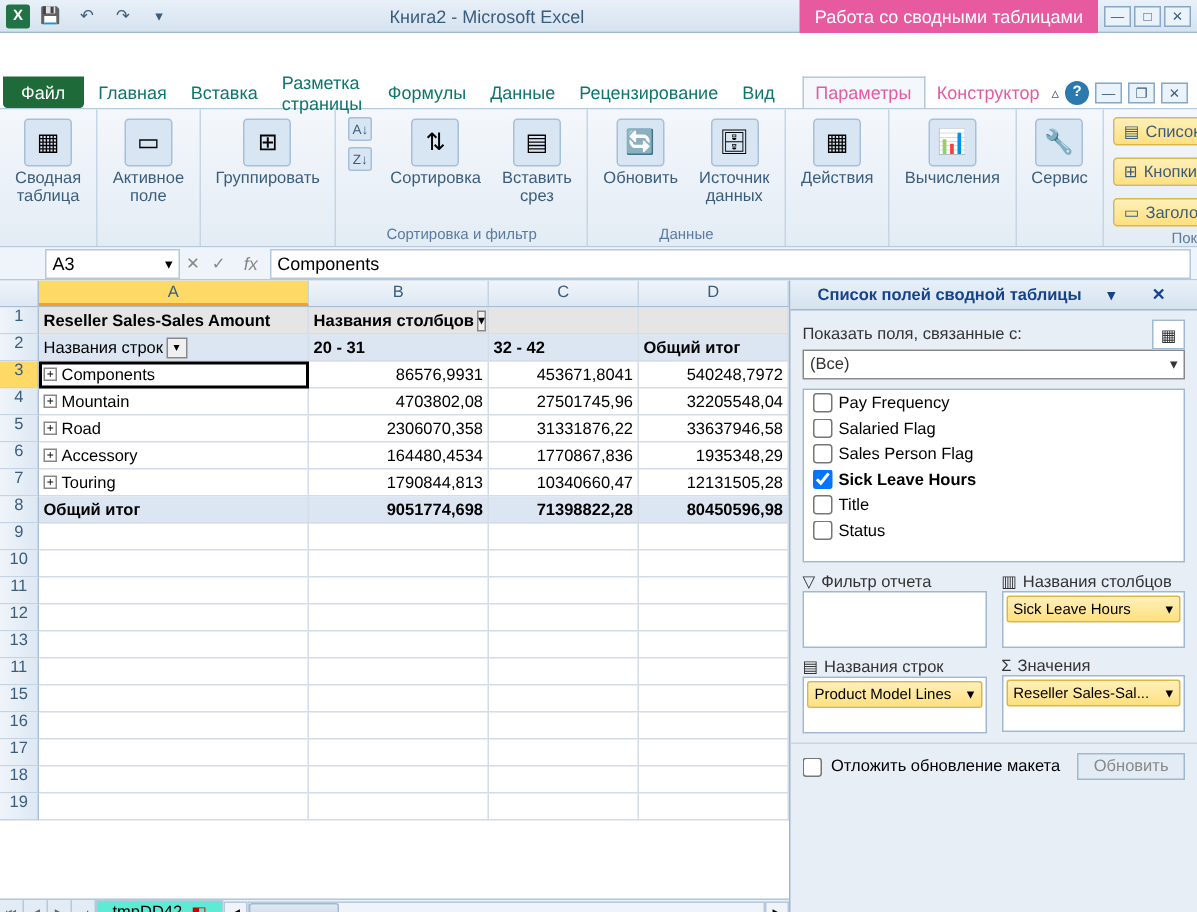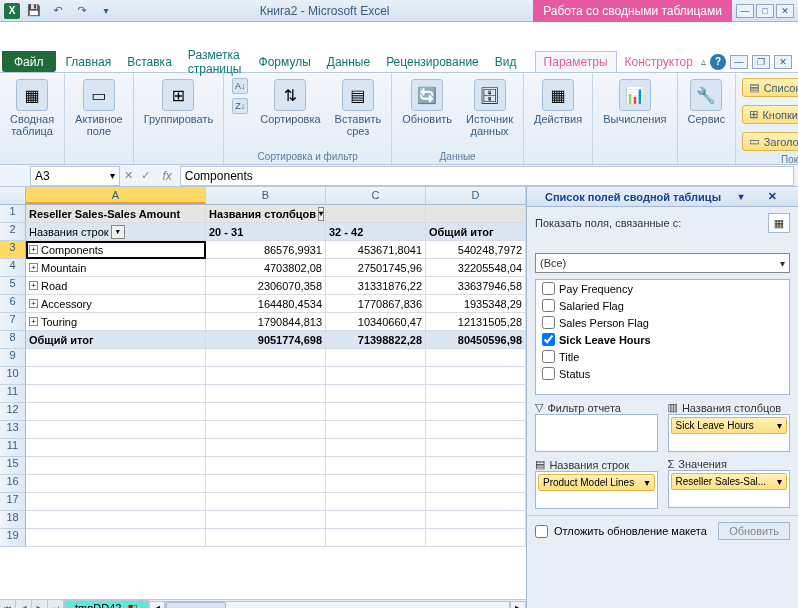--- a/index.html
+++ b/index.html
@@ -464,21 +464,21 @@
     <div class="tp-title">
       <span>Список полей сводной таблицы</span>
       <span class="tp-title-close small-icon" style="margin-left:auto;margin-right:4px">▾</span>
       <span class="tp-title-close">✕</span>
     </div>
     <div class="tp-section">
       <div style="display:flex;align-items:center;gap:6px">
         <span style="flex:1">Показать поля, связанные с:</span>
         <div style="width:22px;height:20px;border:1px solid #a0b8d0;background:#fff;display:flex;align-items:center;justify-content:center;cursor:pointer">▦</div>
       </div>
-      <div class="tp-combo" style="margin-top:20px">
+      <div class="tp-combo" style="margin-top:0">
         <span>(Все)</span>
         <span class="small-icon">▾</span>
       </div>
     </div>
     <div class="tp-fields" id="tp-fields">
         <div class="tp-field">
           <input type="checkbox" style="">
           <span>Pay Frequency</span>
         </div>
         <div class="tp-field">

